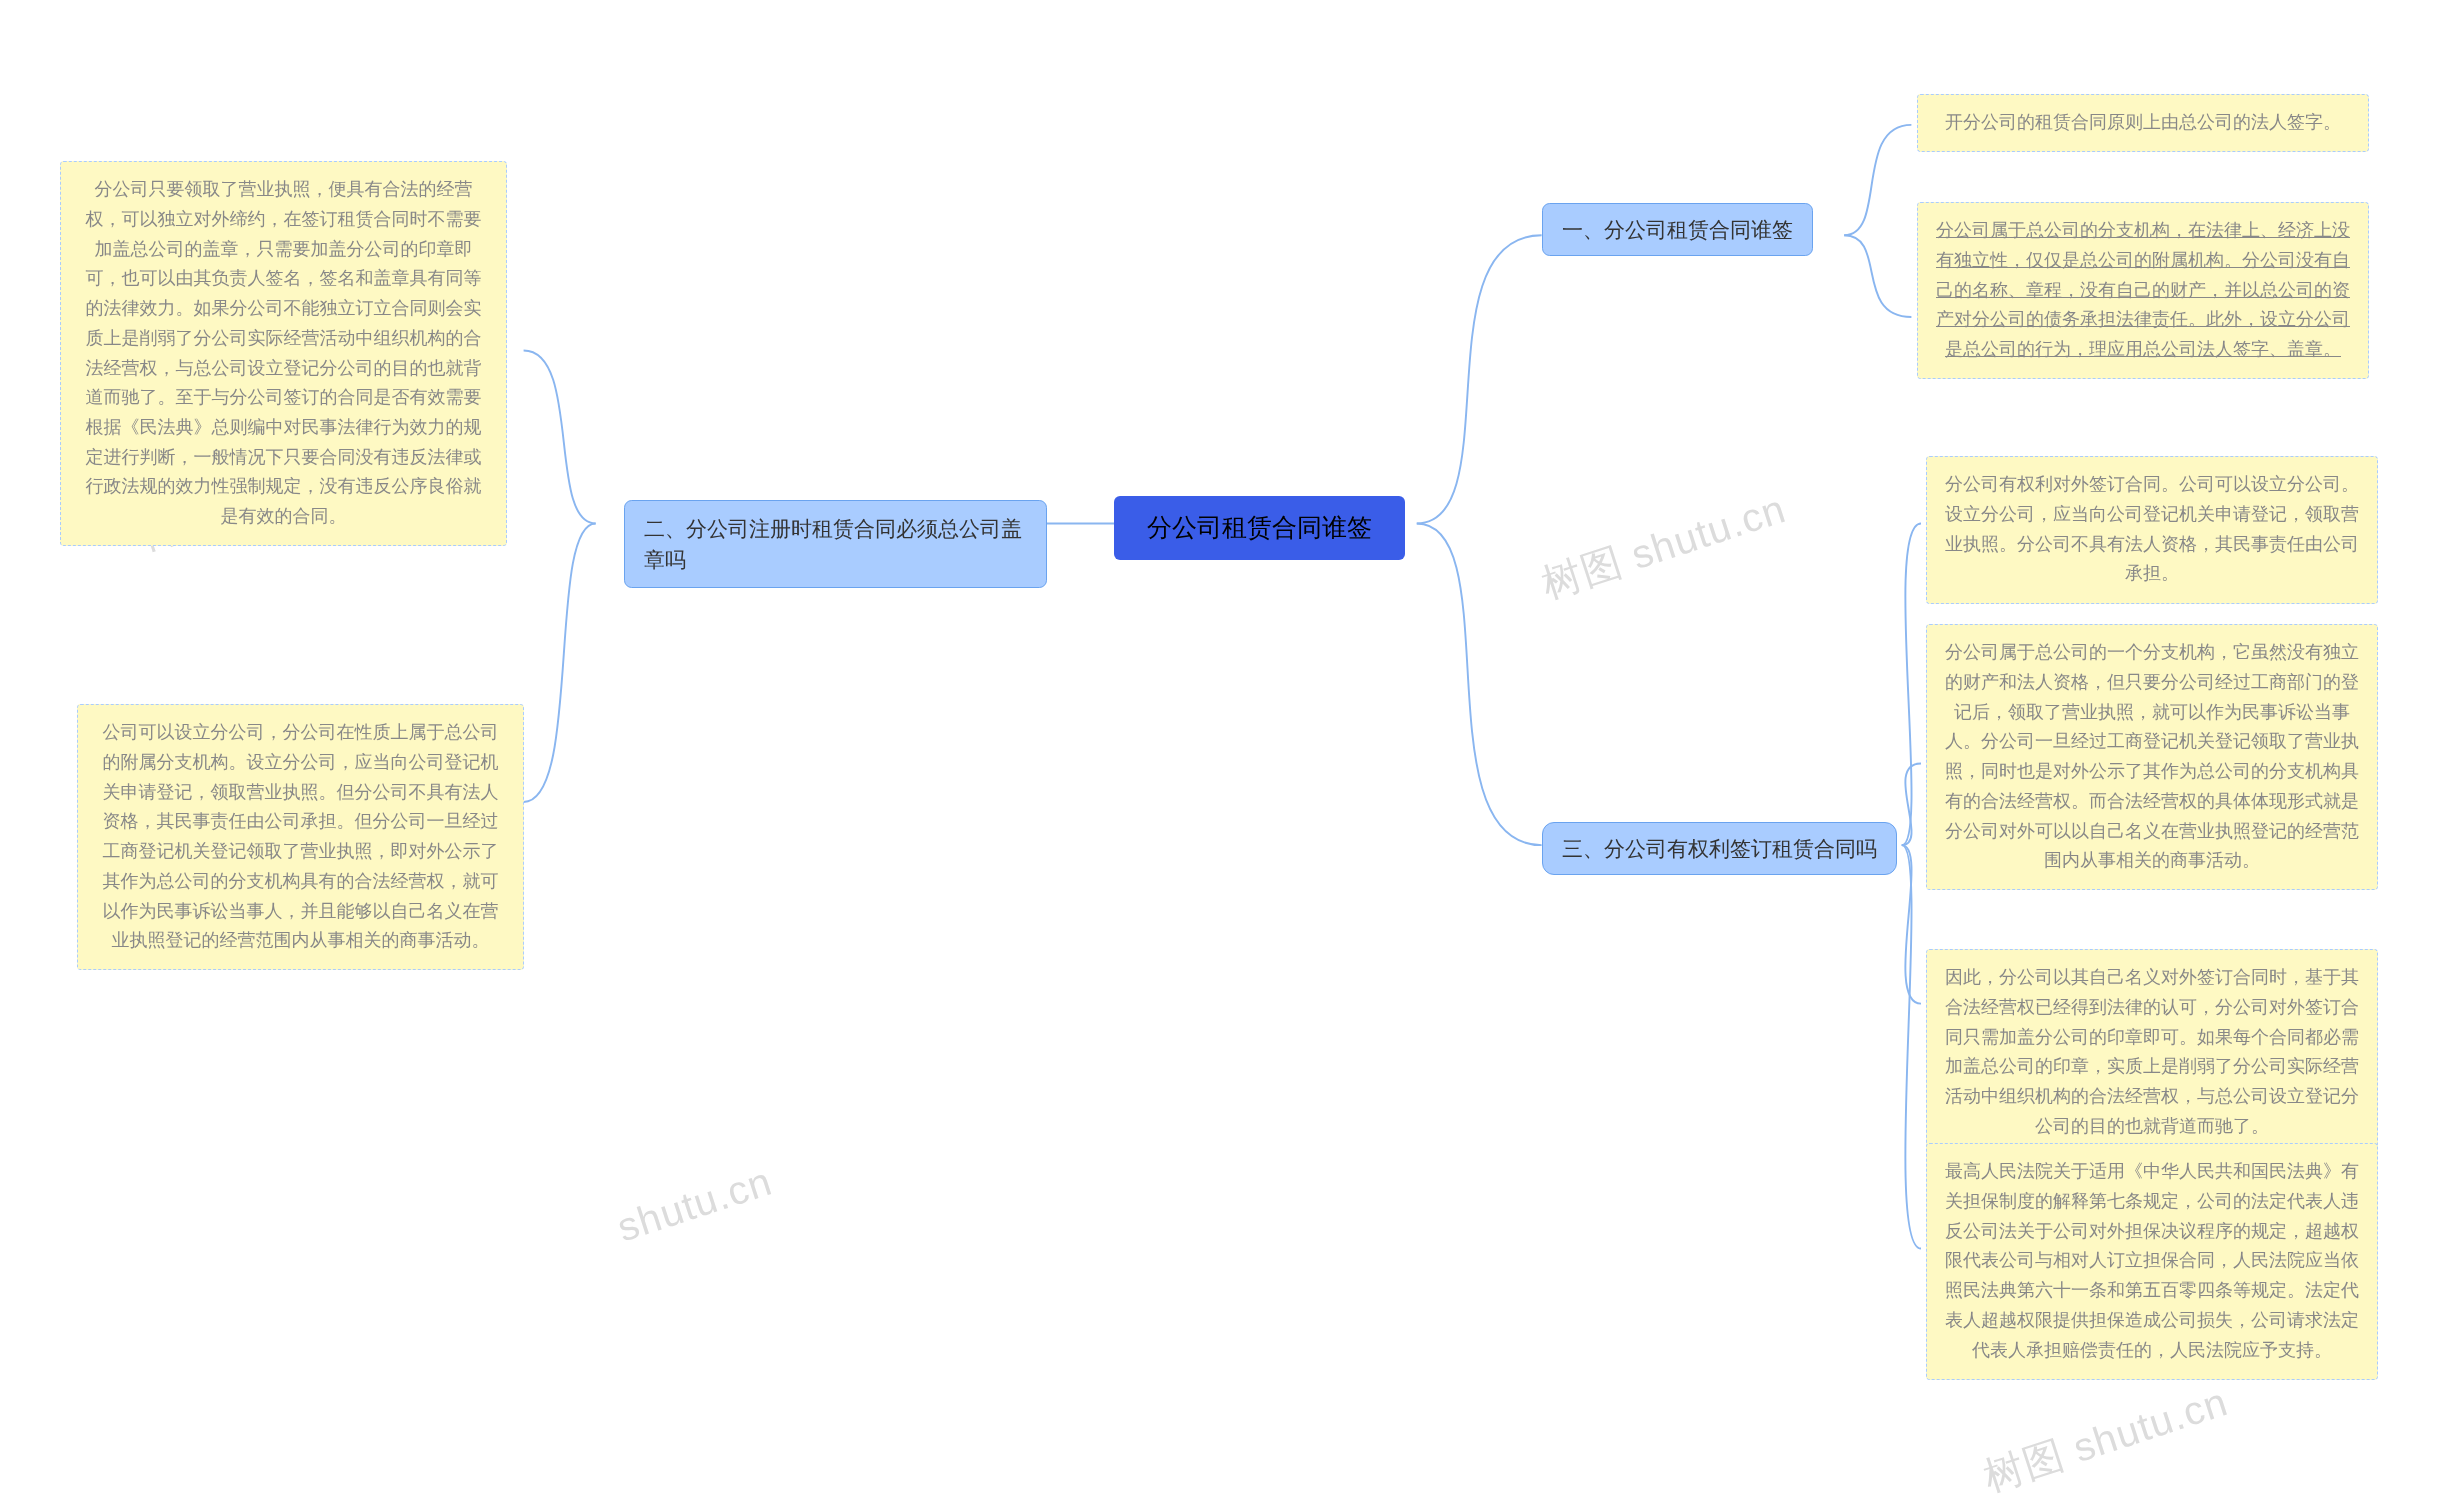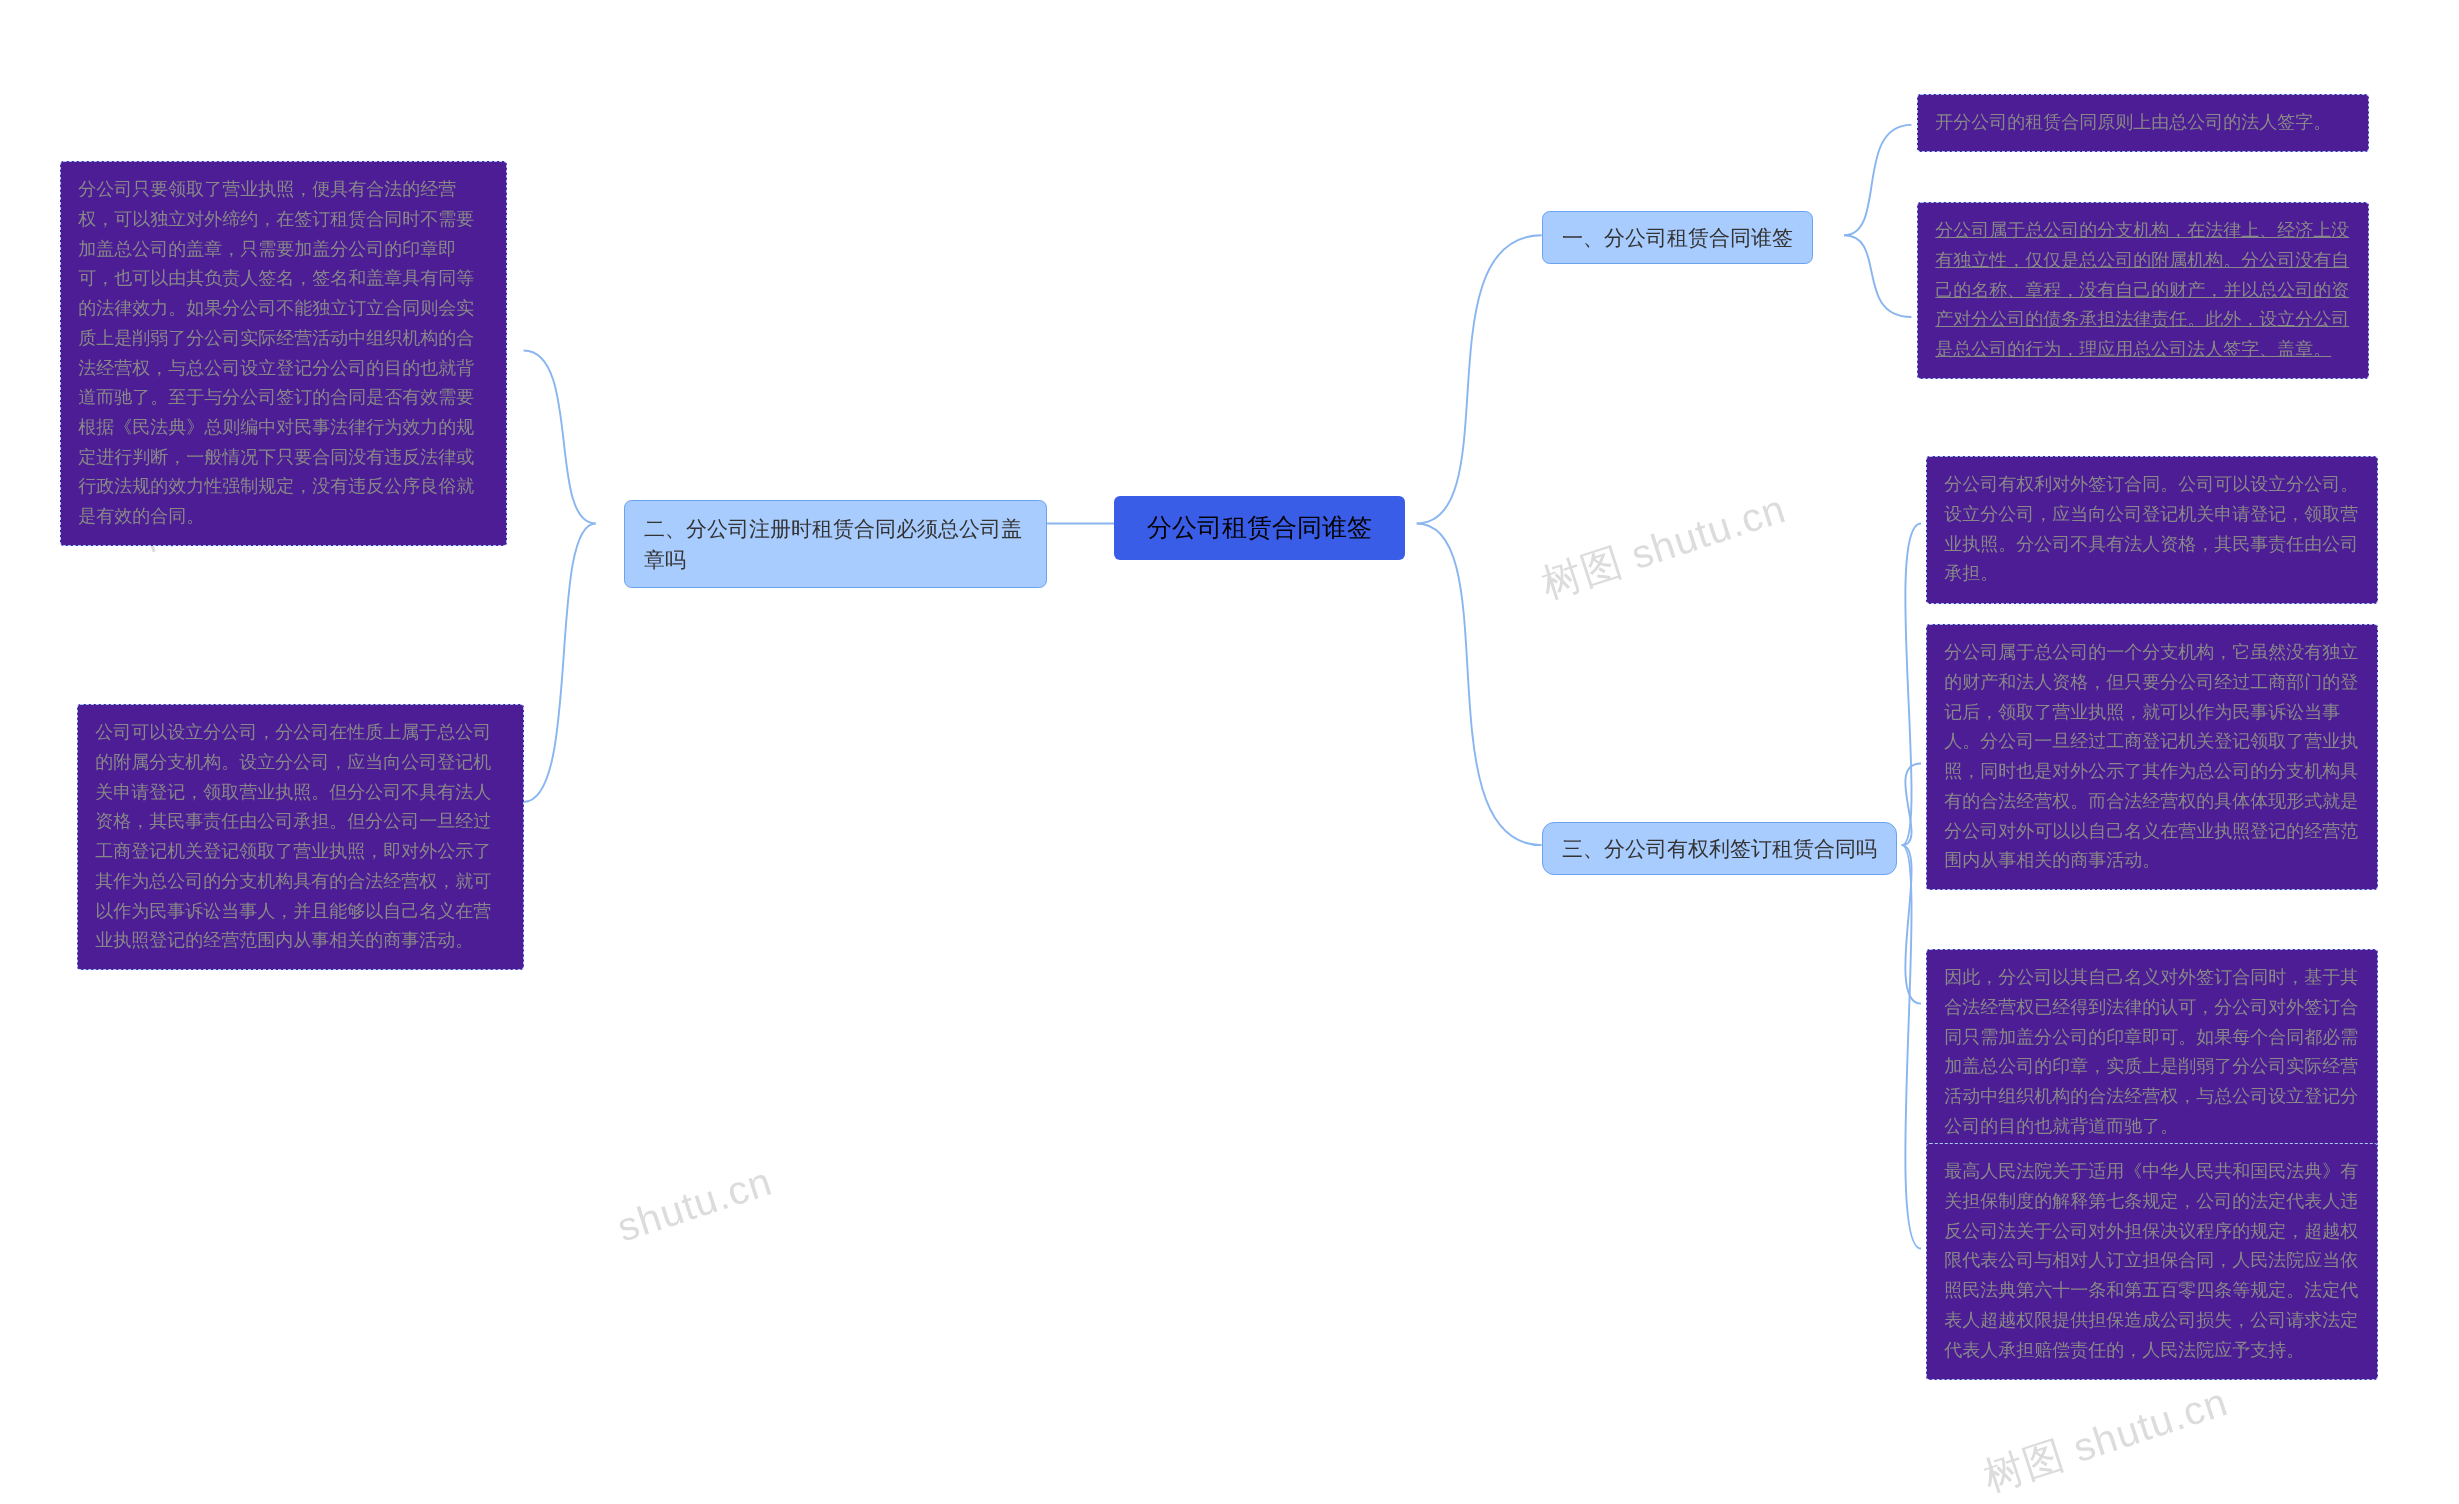--- a/index.html
+++ b/index.html
@@ -41,21 +41,22 @@
     white-space: nowrap;
   }
   .leaf {
     position: absolute;
     border: 1.9px dashed #a9ccff;
     color: #888888;
     padding: 13.4px 17.3px;
     font-size: 18px;
     line-height: 1.65;
     border-radius: 3.8px;
-    background: #4c1d95;
+    background: #fef9c3;
+    text-align: center;
   }
   svg.connectors {
     position: absolute;
     top: 0; left: 0;
     width: 2459px;
     height: 1504px;
     pointer-events: none;
   }
   svg.connectors path {
     stroke: #8ab6f0;
@@ -91,21 +92,21 @@
 
   <path d="M 1980 880 C 2010 880, 1960 1300, 2000 1300"></path>
 
   <path d="M 620 545 C 570 545, 605 365, 545 365"></path>
 
   <path d="M 620 545 C 570 545, 605 835, 545 835"></path>
 </svg>
 
 <div class="central" style="left:1114px; top:496px;">分公司租赁合同谁签</div>
 
-<div class="branch" style="left:1542px; top:211px;">一、分公司租赁合同谁签</div>
+<div class="branch" style="left:1542px; top:203px;">一、分公司租赁合同谁签</div>
 <div class="branch" style="left:1542px; top:822px;border-radius:12px;">三、分公司有权利签订租赁合同吗</div>
 
 <div class="branch" style="left:606px; top:500px; width:423px; white-space:normal; line-height:1.5;margin-left:18px;">二、分公司注册时租赁合同必须总公司盖章吗</div>
 
 <div class="leaf" style="left:1917px; top:94px; width:452px;">开分公司的租赁合同原则上由总公司的法人签字。</div>
 <div class="leaf" style="left:1917px; top:202px; width:452px;text-decoration:underline;">分公司属于总公司的分支机构，在法律上、经济上没有独立性，仅仅是总公司的附属机构。分公司没有自己的名称、章程，没有自己的财产，并以总公司的资产对分公司的债务承担法律责任。此外，设立分公司是总公司的行为，理应用总公司法人签字、盖章。</div>
 
 <div class="leaf" style="left:1926px; top:456px; width:452px;">分公司有权利对外签订合同。公司可以设立分公司。设立分公司，应当向公司登记机关申请登记，领取营业执照。分公司不具有法人资格，其民事责任由公司承担。</div>
 <div class="leaf" style="left:1926px; top:624px; width:452px;">分公司属于总公司的一个分支机构，它虽然没有独立的财产和法人资格，但只要分公司经过工商部门的登记后，领取了营业执照，就可以作为民事诉讼当事人。分公司一旦经过工商登记机关登记领取了营业执照，同时也是对外公示了其作为总公司的分支机构具有的合法经营权。而合法经营权的具体体现形式就是分公司对外可以以自己名义在营业执照登记的经营范围内从事相关的商事活动。</div>
 <div class="leaf" style="left:1926px; top:913px; width:452px;margin-top:36px;">因此，分公司以其自己名义对外签订合同时，基于其合法经营权已经得到法律的认可，分公司对外签订合同只需加盖分公司的印章即可。如果每个合同都必需加盖总公司的印章，实质上是削弱了分公司实际经营活动中组织机构的合法经营权，与总公司设立登记分公司的目的也就背道而驰了。</div>

